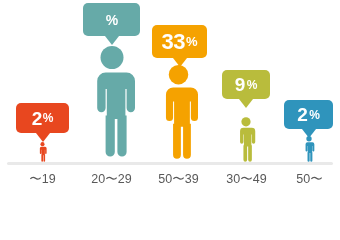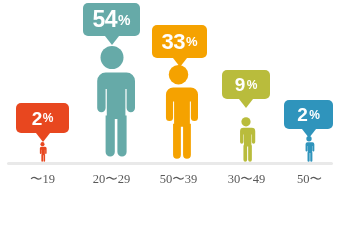--- a/index.html
+++ b/index.html
@@ -84,21 +84,20 @@
 
   
   .axis-label {
     position: absolute;
     top: 171px;
     text-align: center;
     color: #595959;
     font-size: 12.5px;
     letter-spacing: 0px;
     white-space: nowrap;
-    font-family: Liberation Serif, serif;
   }
 </style>
 </head>
 <body>
 
 <div id="chart-root">
 
   <div class="group">
     <div class="bubble" style="left:16px; top:103px; width:53px; height:30px; background:#e8471f; font-size:19px;">
       <span class="num">2</span>
@@ -109,21 +108,20 @@
       <svg viewBox="0 0 46 112" xmlns="http://www.w3.org/2000/svg" aria-hidden="true">
         <circle cx="23" cy="12" r="11.5" fill="#e8471f"></circle>
         <path d="M8.5,27 h29 a8.5,8.5 0 0 1 8.5,8.5 v27 a4.2,4.2 0 0 1 -8.4,0 v-19 h-1.2 v26.5 h1.2 v36.5 a4.6,4.6 0 0 1 -9.2,0 v-33 h-2.6 v33 a4.6,4.6 0 0 1 -9.2,0 v-36.5 h1.2 v-26.5 h-1.2 v19 a4.2,4.2 0 0 1 -8.4,0 v-27 a8.5,8.5 0 0 1 8.5,-8.5 z" fill="#e8471f"></path>
       </svg>
     </div>
     <div class="axis-label" style="left:7px; width:71px;">〜19</div>
   </div>
 
   <div class="group">
     <div class="bubble" style="left:83px; top:3px; width:57px; height:33px; background:#66aaa8; font-size:23px;">
-      <span class="num">54</span>
         <span class="pct" style="font-size:14px;">%</span>
       <span class="tail" style="border-top-color:#66aaa8;"></span>
     </div>
     <div class="person" style="left:89px; width:46px; height:121px;">
       <svg viewBox="0 0 46 112" xmlns="http://www.w3.org/2000/svg" aria-hidden="true">
         <circle cx="23" cy="12" r="11.5" fill="#66aaa8"></circle>
         <path d="M8.5,27 h29 a8.5,8.5 0 0 1 8.5,8.5 v27 a4.2,4.2 0 0 1 -8.4,0 v-19 h-1.2 v26.5 h1.2 v36.5 a4.6,4.6 0 0 1 -9.2,0 v-33 h-2.6 v33 a4.6,4.6 0 0 1 -9.2,0 v-36.5 h1.2 v-26.5 h-1.2 v19 a4.2,4.2 0 0 1 -8.4,0 v-27 a8.5,8.5 0 0 1 8.5,-8.5 z" fill="#66aaa8"></path>
       </svg>
     </div>
     <div class="axis-label" style="left:76px; width:71px;">20〜29</div>

